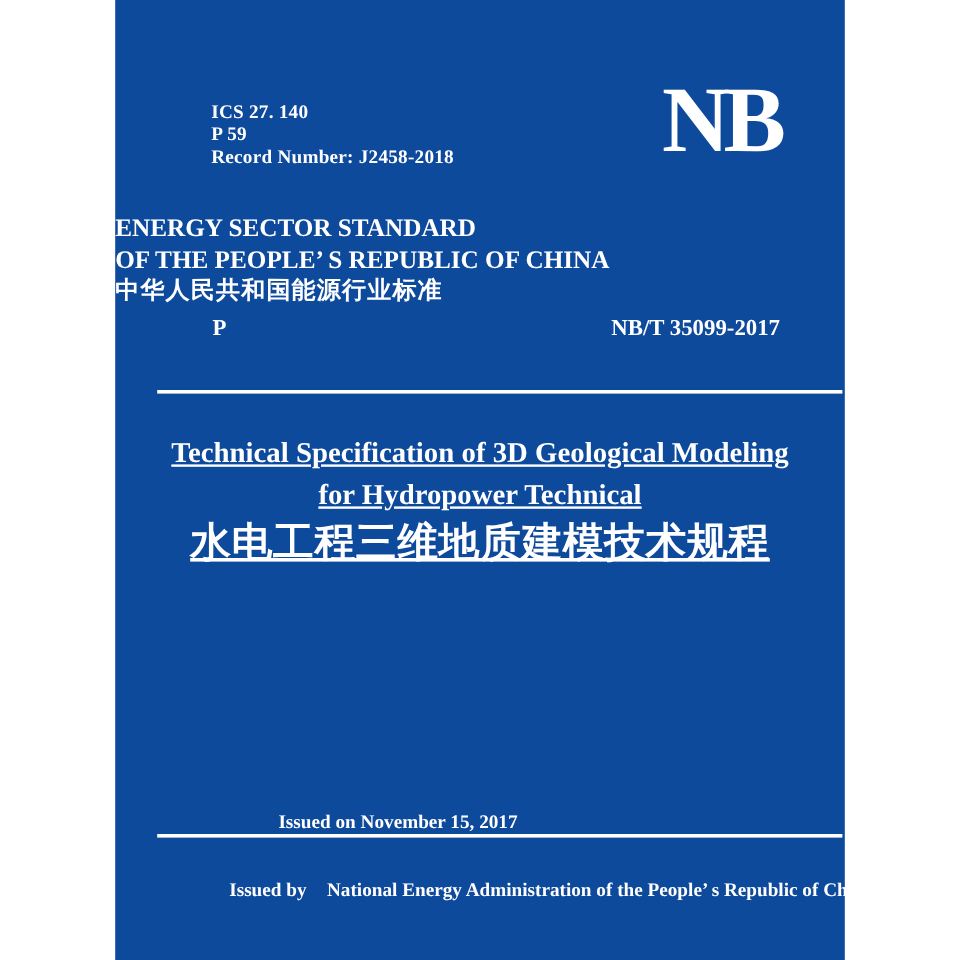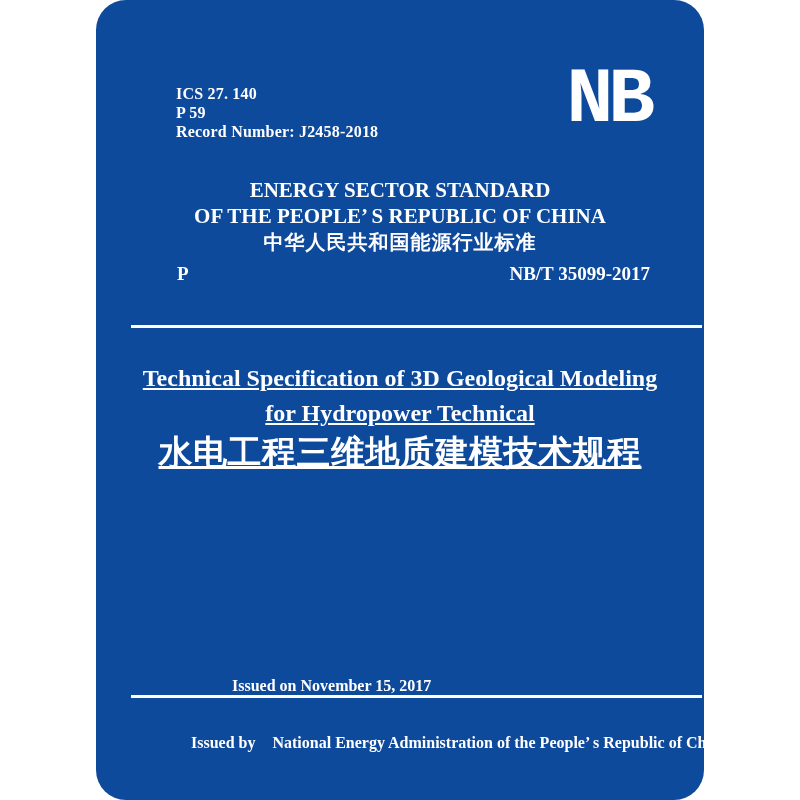--- a/index.html
+++ b/index.html
@@ -18,48 +18,46 @@
     overflow: hidden;
   }
   .cover {
     position: absolute;
     left: 96px;
     top: 0;
     width: 608px;
     height: 800px;
     background: #0E4A9C;
     color: #ffffff;
-    border-radius: 30px;
   }
   .meta-block {
     position: absolute;
     left: 80px;
     top: 84px;
     font-weight: bold;
     font-size: 16px;
     line-height: 19px;
     letter-spacing: 0.2px;
     white-space: nowrap;
   }
   .nb-logo {
     position: absolute;
     top: 67px;
     right: 54px;
-    font-family: Liberation Mono, monospace;
+    font-family: Liberation Serif, serif;
     font-weight: bold;
     font-size: 78px;
     line-height: 0.85;
     letter-spacing: -5px;
   }
   .heading {
     position: absolute;
     top: 177px;
     left: 0;
     right: 0;
-    text-align: center;
     font-weight: bold;
     font-size: 21px;
     line-height: 26px;
     white-space: nowrap;
   }
   .heading .zh {
     font-family: "Liberation Sans", "DejaVu Sans", sans-serif;
     font-size: 20px;
     letter-spacing: 1px;
   }

